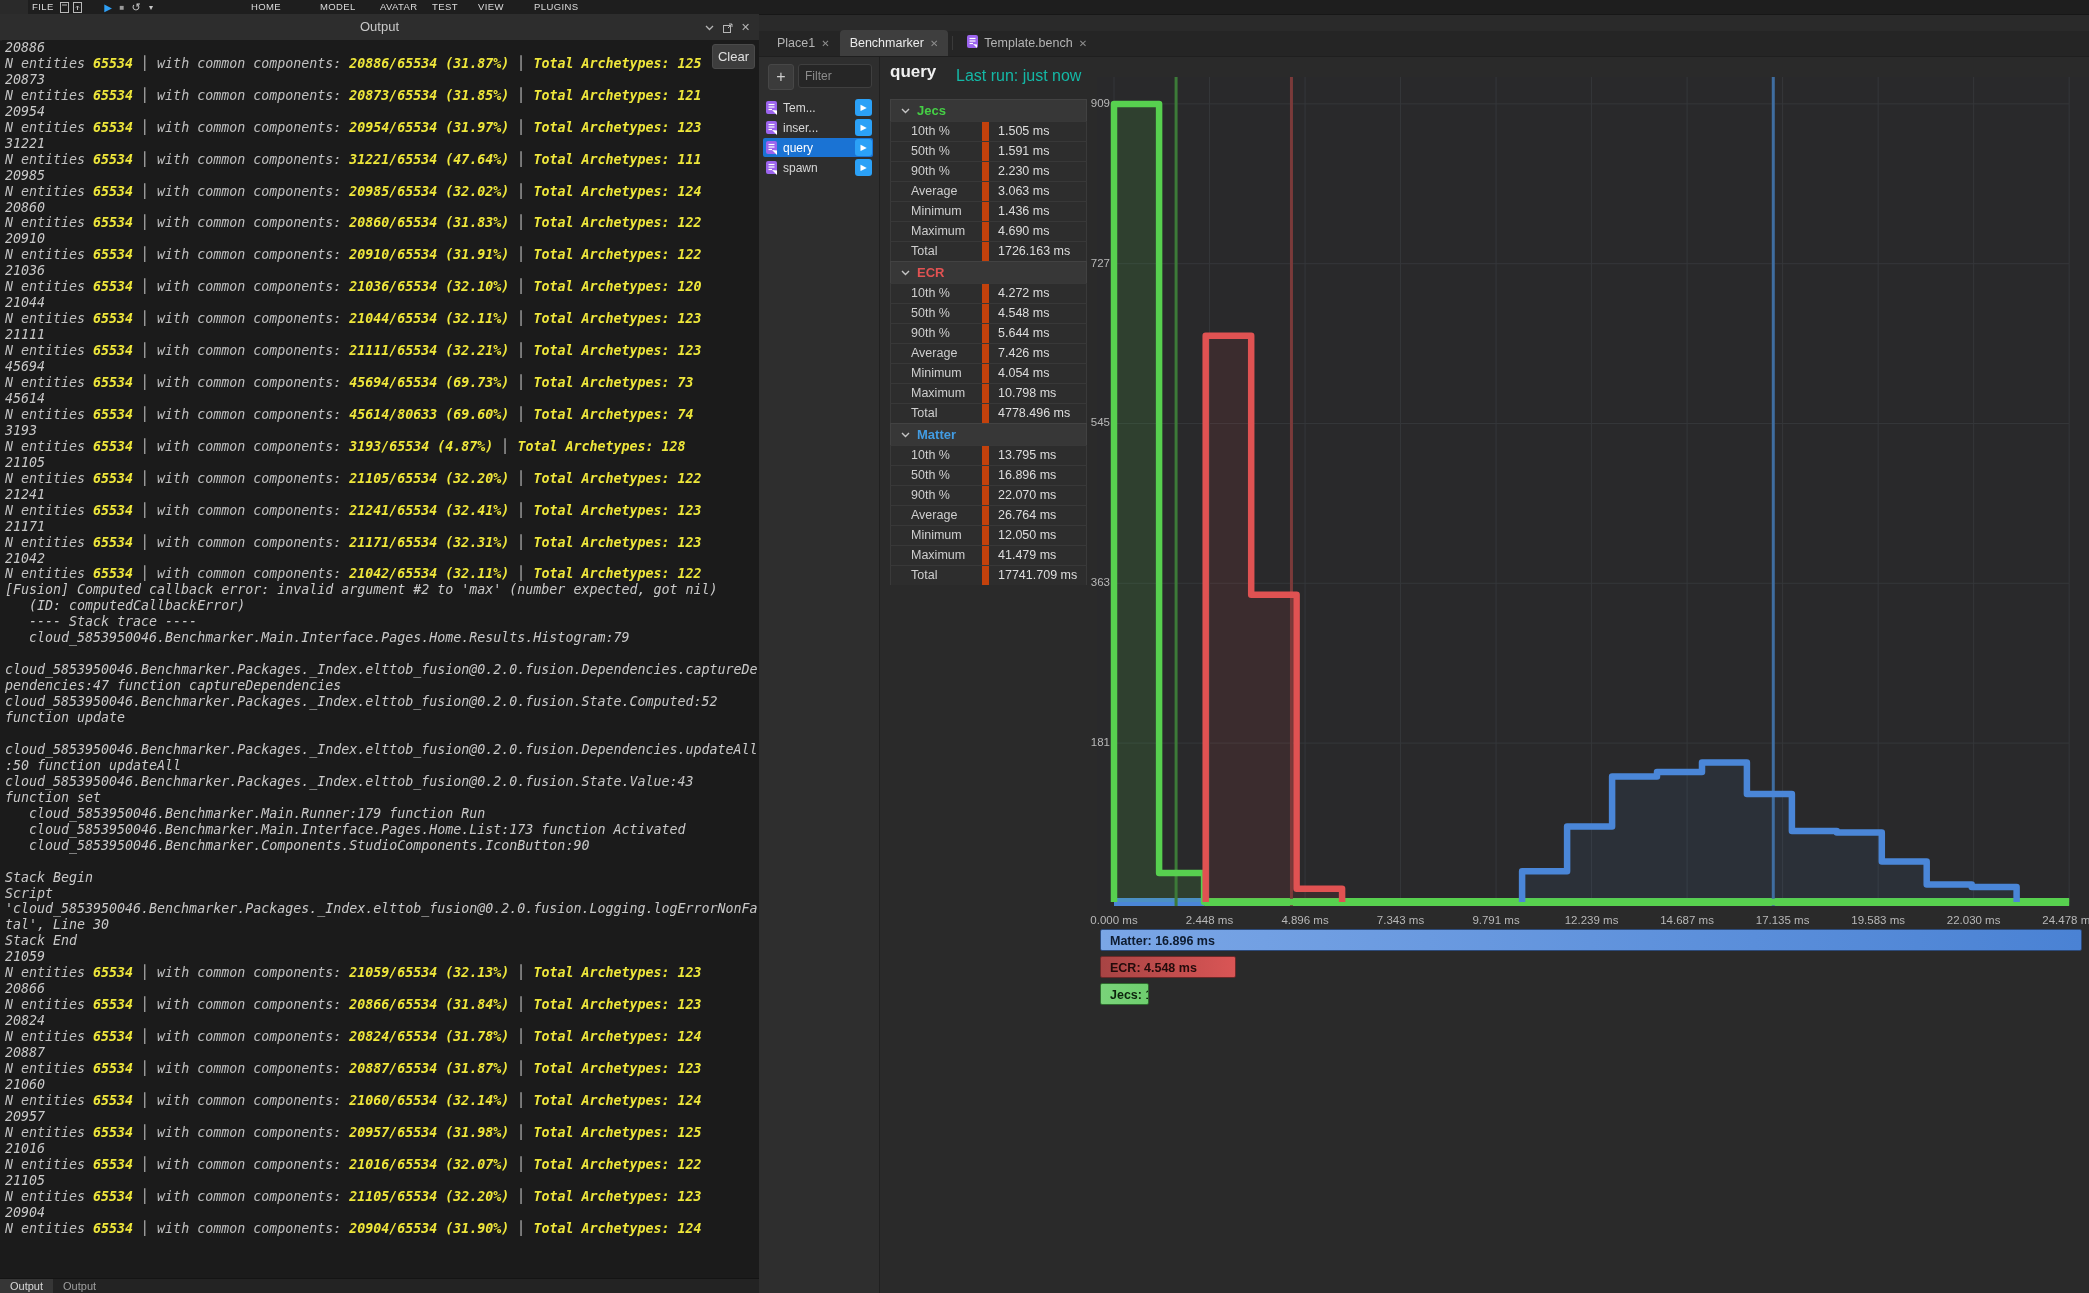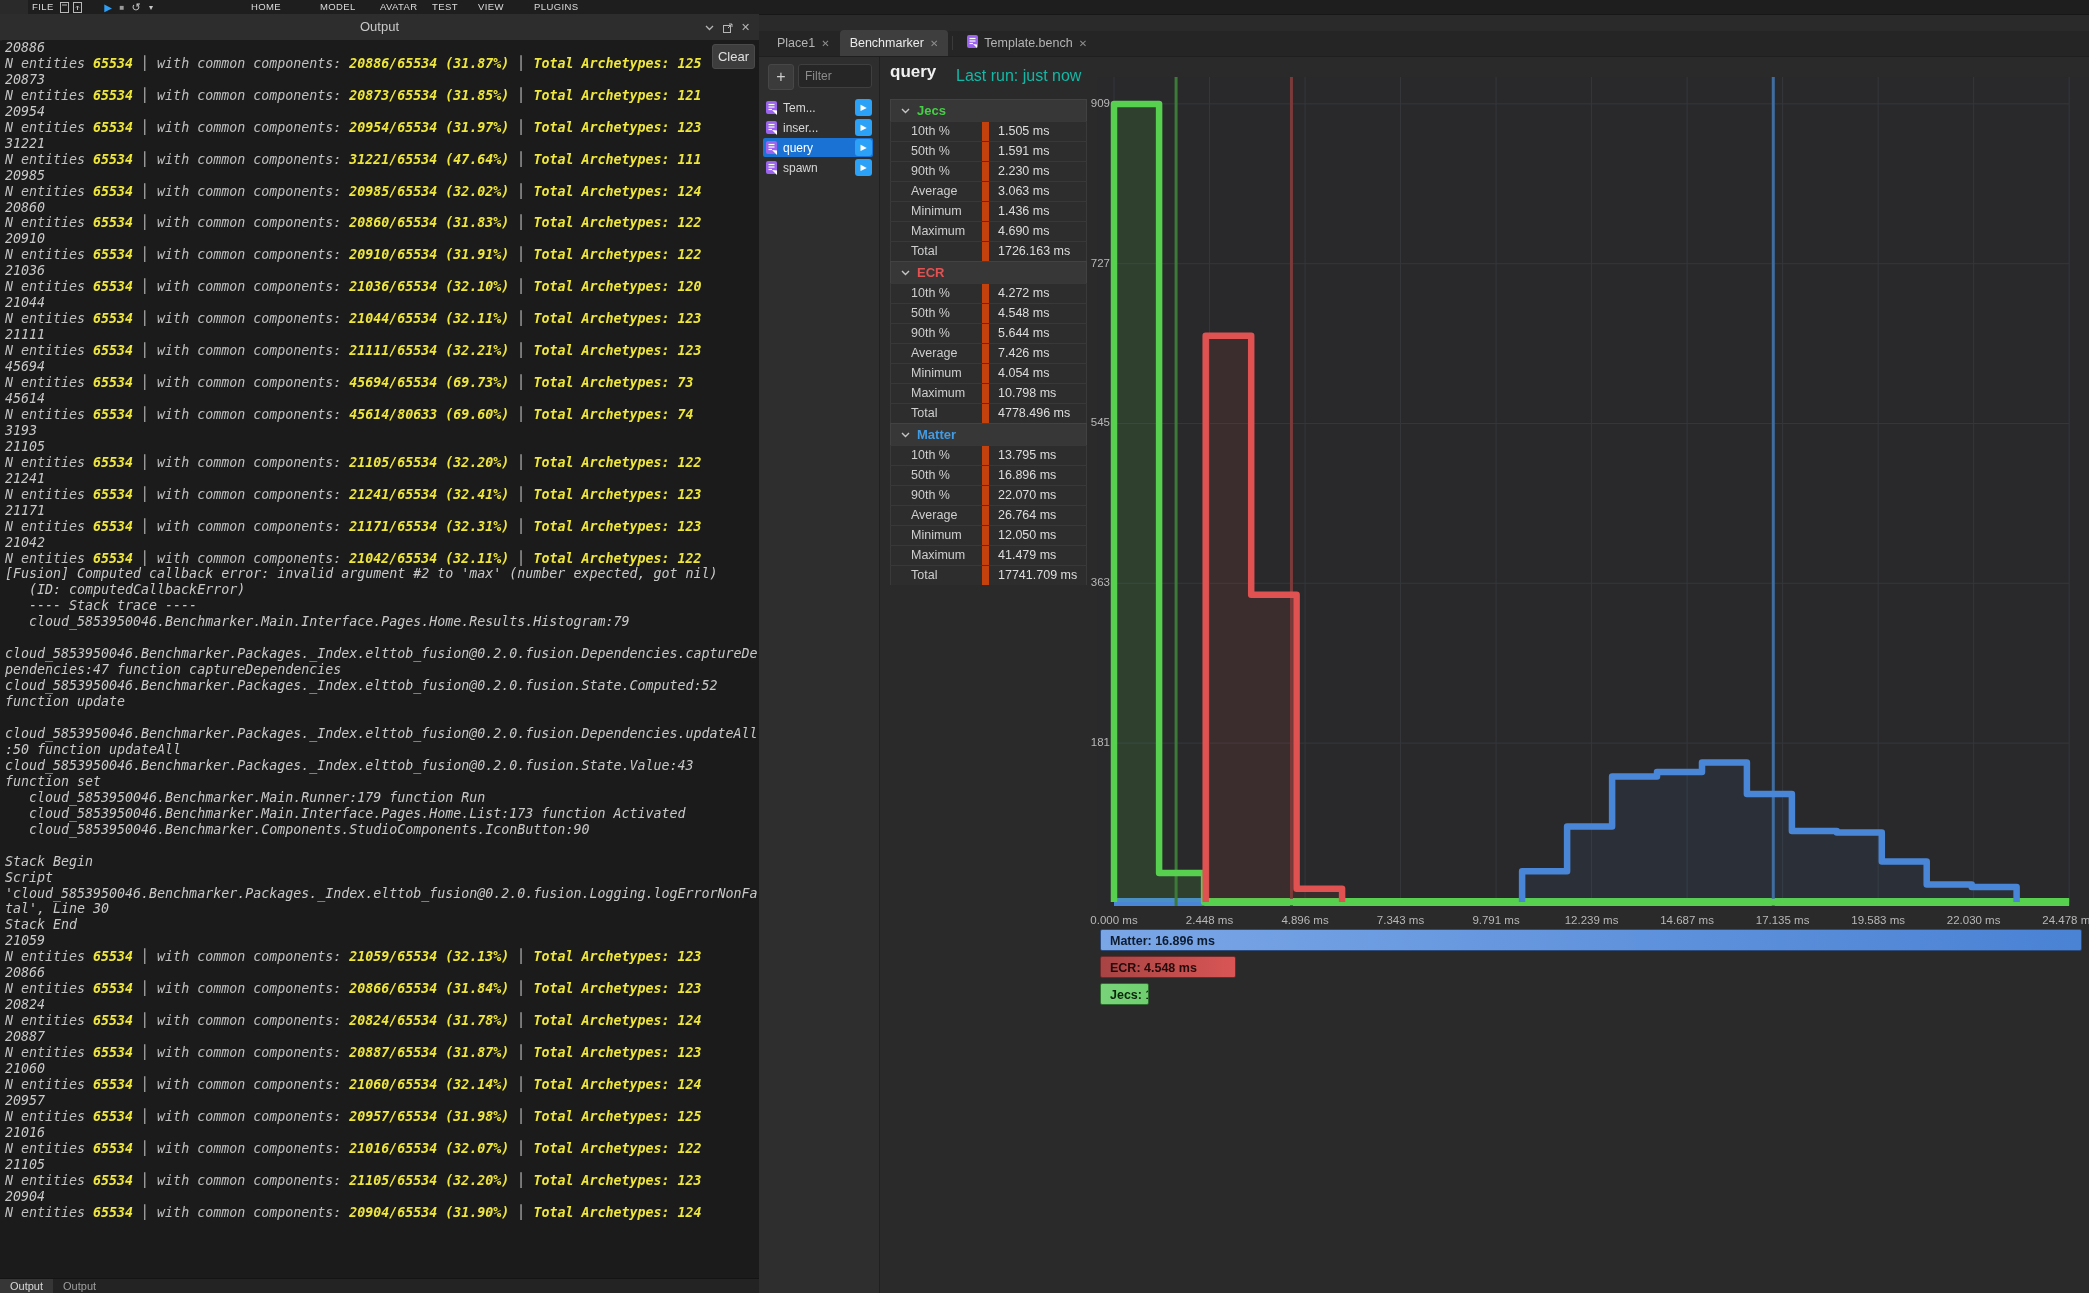--- a/index.html
+++ b/index.html
@@ -134,20 +134,21 @@
         <div class="cline"><span class="g">N entities </span><span class="y">65534</span><span class="g"> │ with common components: </span><span class="y">21036/65534 (32.10%)</span><span class="g"> │ </span><span class="y">Total Archetypes: 120</span></div>
         <div class="cline">21044</div>
         <div class="cline"><span class="g">N entities </span><span class="y">65534</span><span class="g"> │ with common components: </span><span class="y">21044/65534 (32.11%)</span><span class="g"> │ </span><span class="y">Total Archetypes: 123</span></div>
         <div class="cline">21111</div>
         <div class="cline"><span class="g">N entities </span><span class="y">65534</span><span class="g"> │ with common components: </span><span class="y">21111/65534 (32.21%)</span><span class="g"> │ </span><span class="y">Total Archetypes: 123</span></div>
         <div class="cline">45694</div>
         <div class="cline"><span class="g">N entities </span><span class="y">65534</span><span class="g"> │ with common components: </span><span class="y">45694/65534 (69.73%)</span><span class="g"> │ </span><span class="y">Total Archetypes: 73</span></div>
         <div class="cline">45614</div>
         <div class="cline"><span class="g">N entities </span><span class="y">65534</span><span class="g"> │ with common components: </span><span class="y">45614/80633 (69.60%)</span><span class="g"> │ </span><span class="y">Total Archetypes: 74</span></div>
         <div class="cline">3193</div>
+        <div class="cline"><span class="g">N entities </span><span class="y">65534</span><span class="g"> │ with common components: </span><span class="y">3193/65534 (4.87%)</span><span class="g"> │ </span><span class="y">Total Archetypes: 128</span></div>
         <div class="cline">21105</div>
         <div class="cline"><span class="g">N entities </span><span class="y">65534</span><span class="g"> │ with common components: </span><span class="y">21105/65534 (32.20%)</span><span class="g"> │ </span><span class="y">Total Archetypes: 122</span></div>
         <div class="cline">21241</div>
         <div class="cline"><span class="g">N entities </span><span class="y">65534</span><span class="g"> │ with common components: </span><span class="y">21241/65534 (32.41%)</span><span class="g"> │ </span><span class="y">Total Archetypes: 123</span></div>
         <div class="cline">21171</div>
         <div class="cline"><span class="g">N entities </span><span class="y">65534</span><span class="g"> │ with common components: </span><span class="y">21171/65534 (32.31%)</span><span class="g"> │ </span><span class="y">Total Archetypes: 123</span></div>
         <div class="cline">21042</div>
         <div class="cline"><span class="g">N entities </span><span class="y">65534</span><span class="g"> │ with common components: </span><span class="y">21042/65534 (32.11%)</span><span class="g"> │ </span><span class="y">Total Archetypes: 122</span></div>
         <div class="cline">[Fusion] Computed callback error: invalid argument #2 to 'max' (number expected, got nil)</div>
         <div class="cline">   (ID: computedCallbackError)</div>

